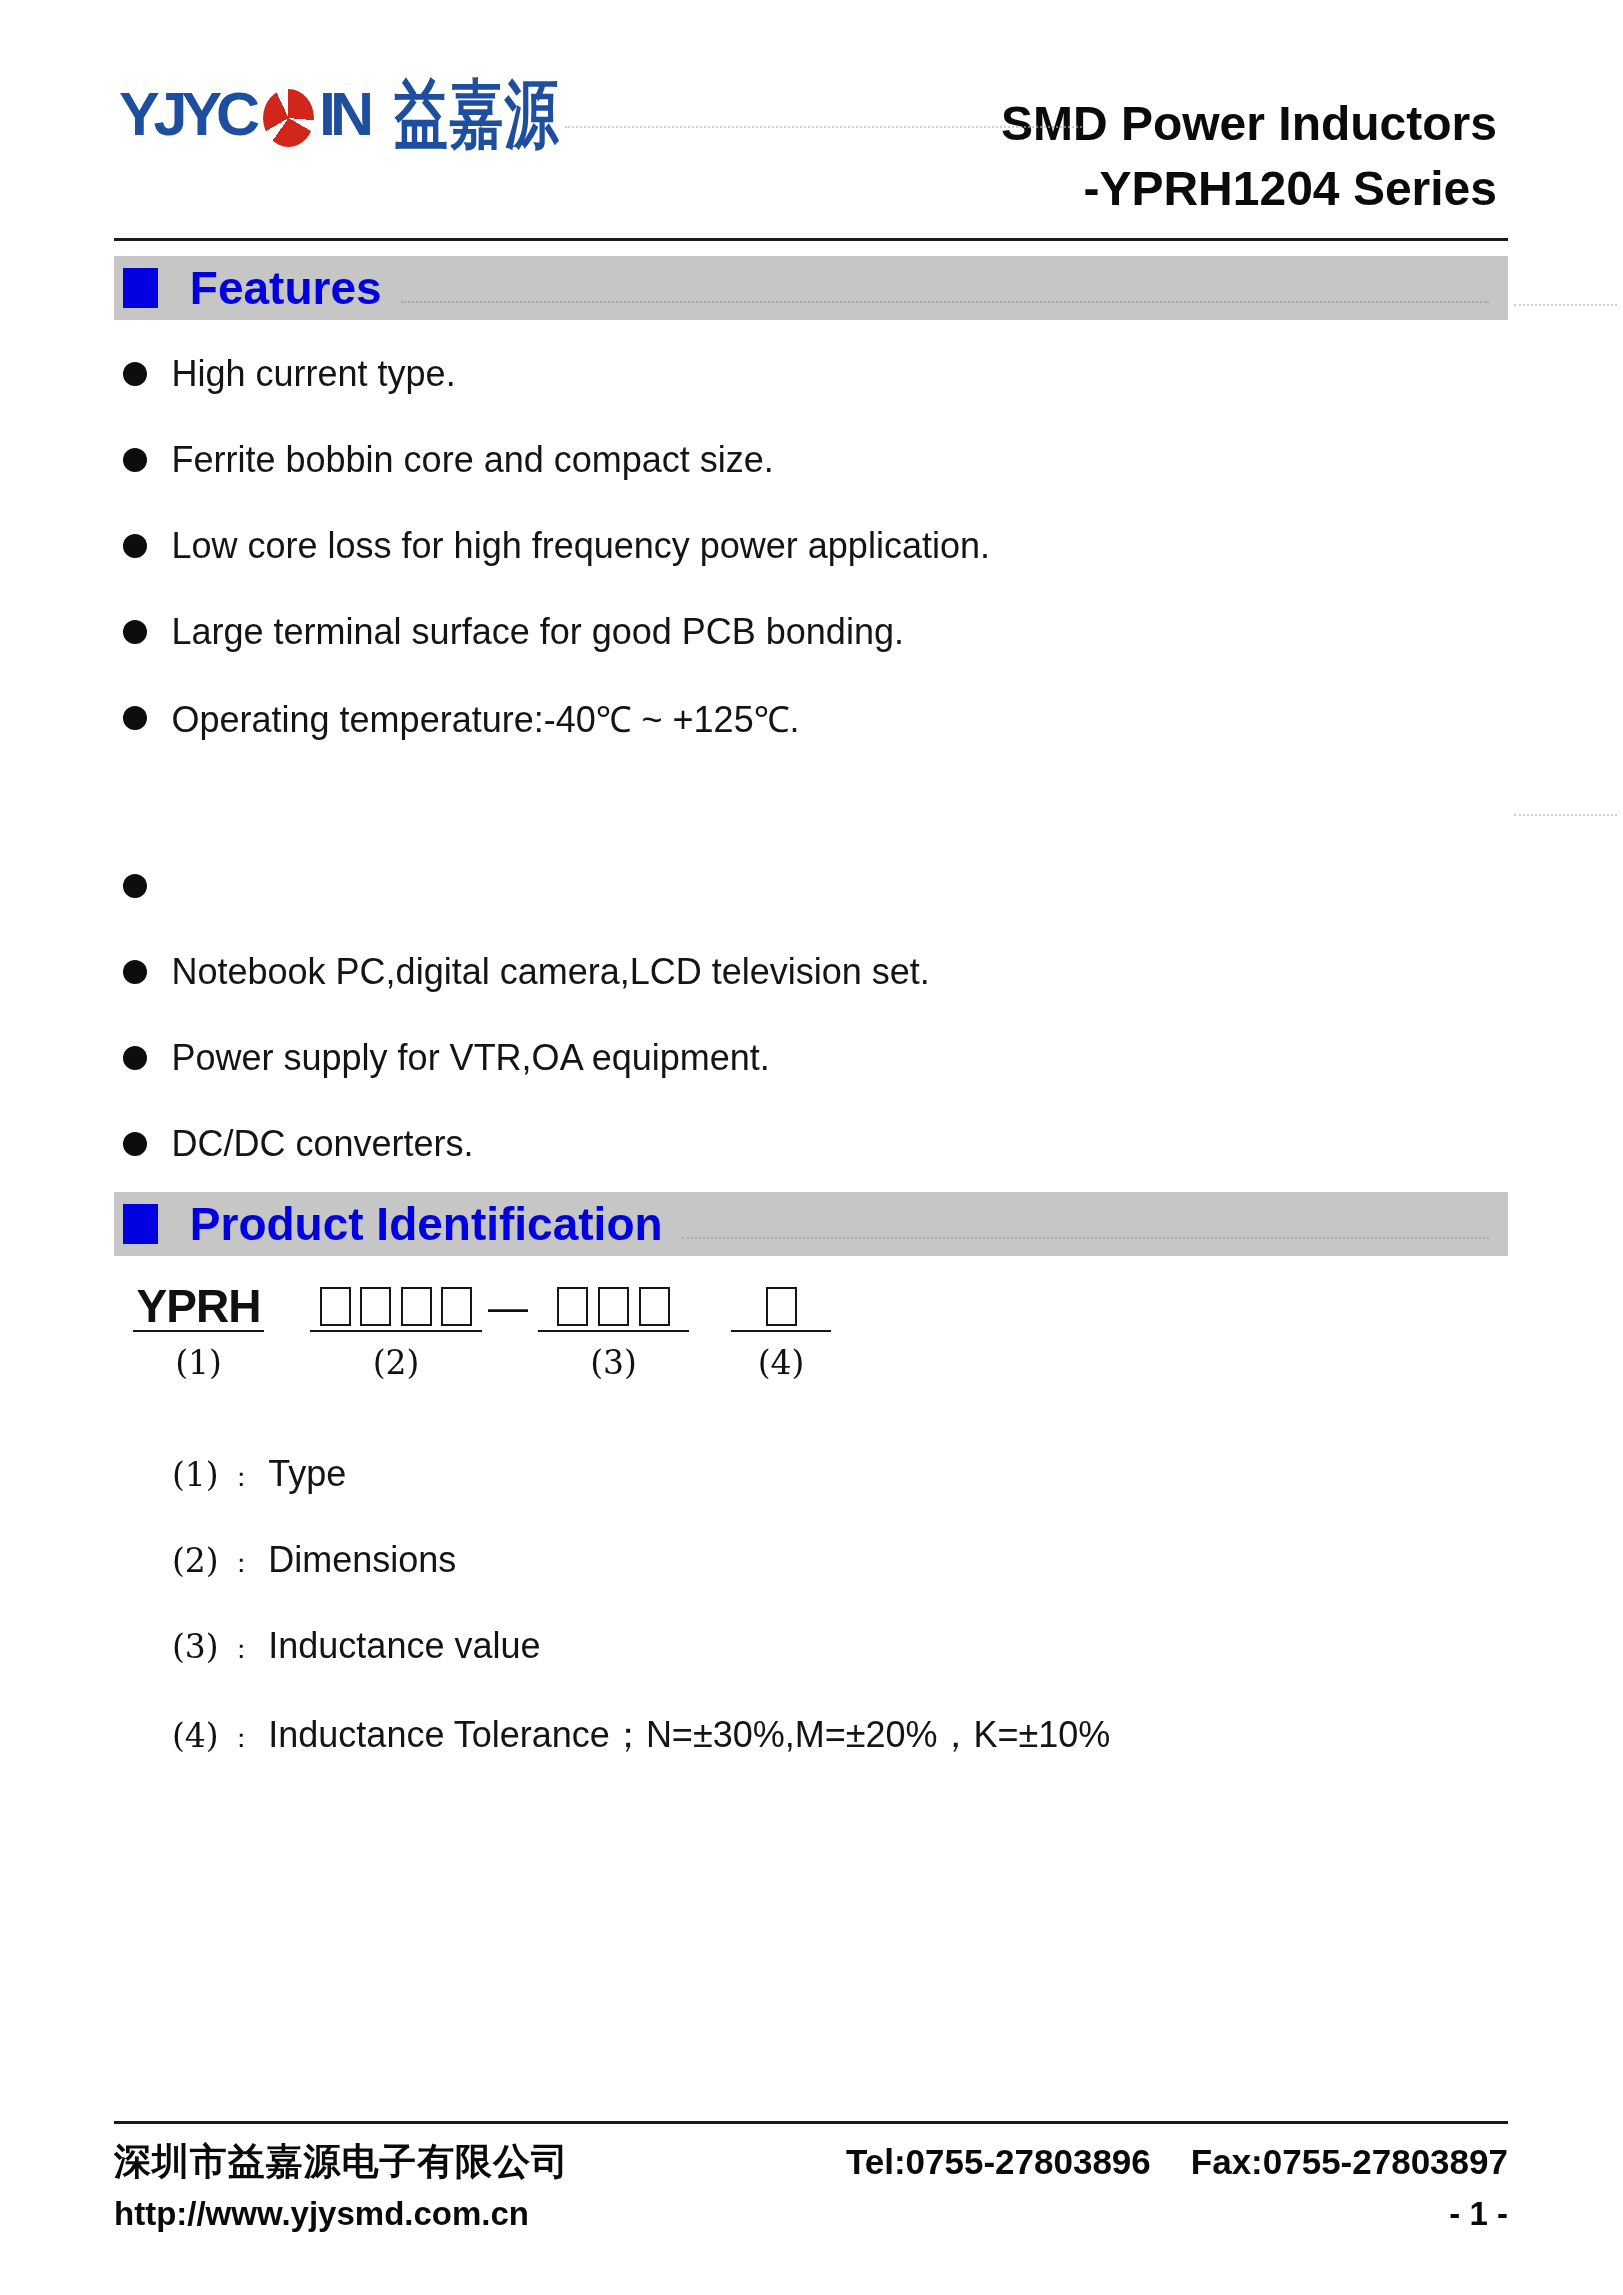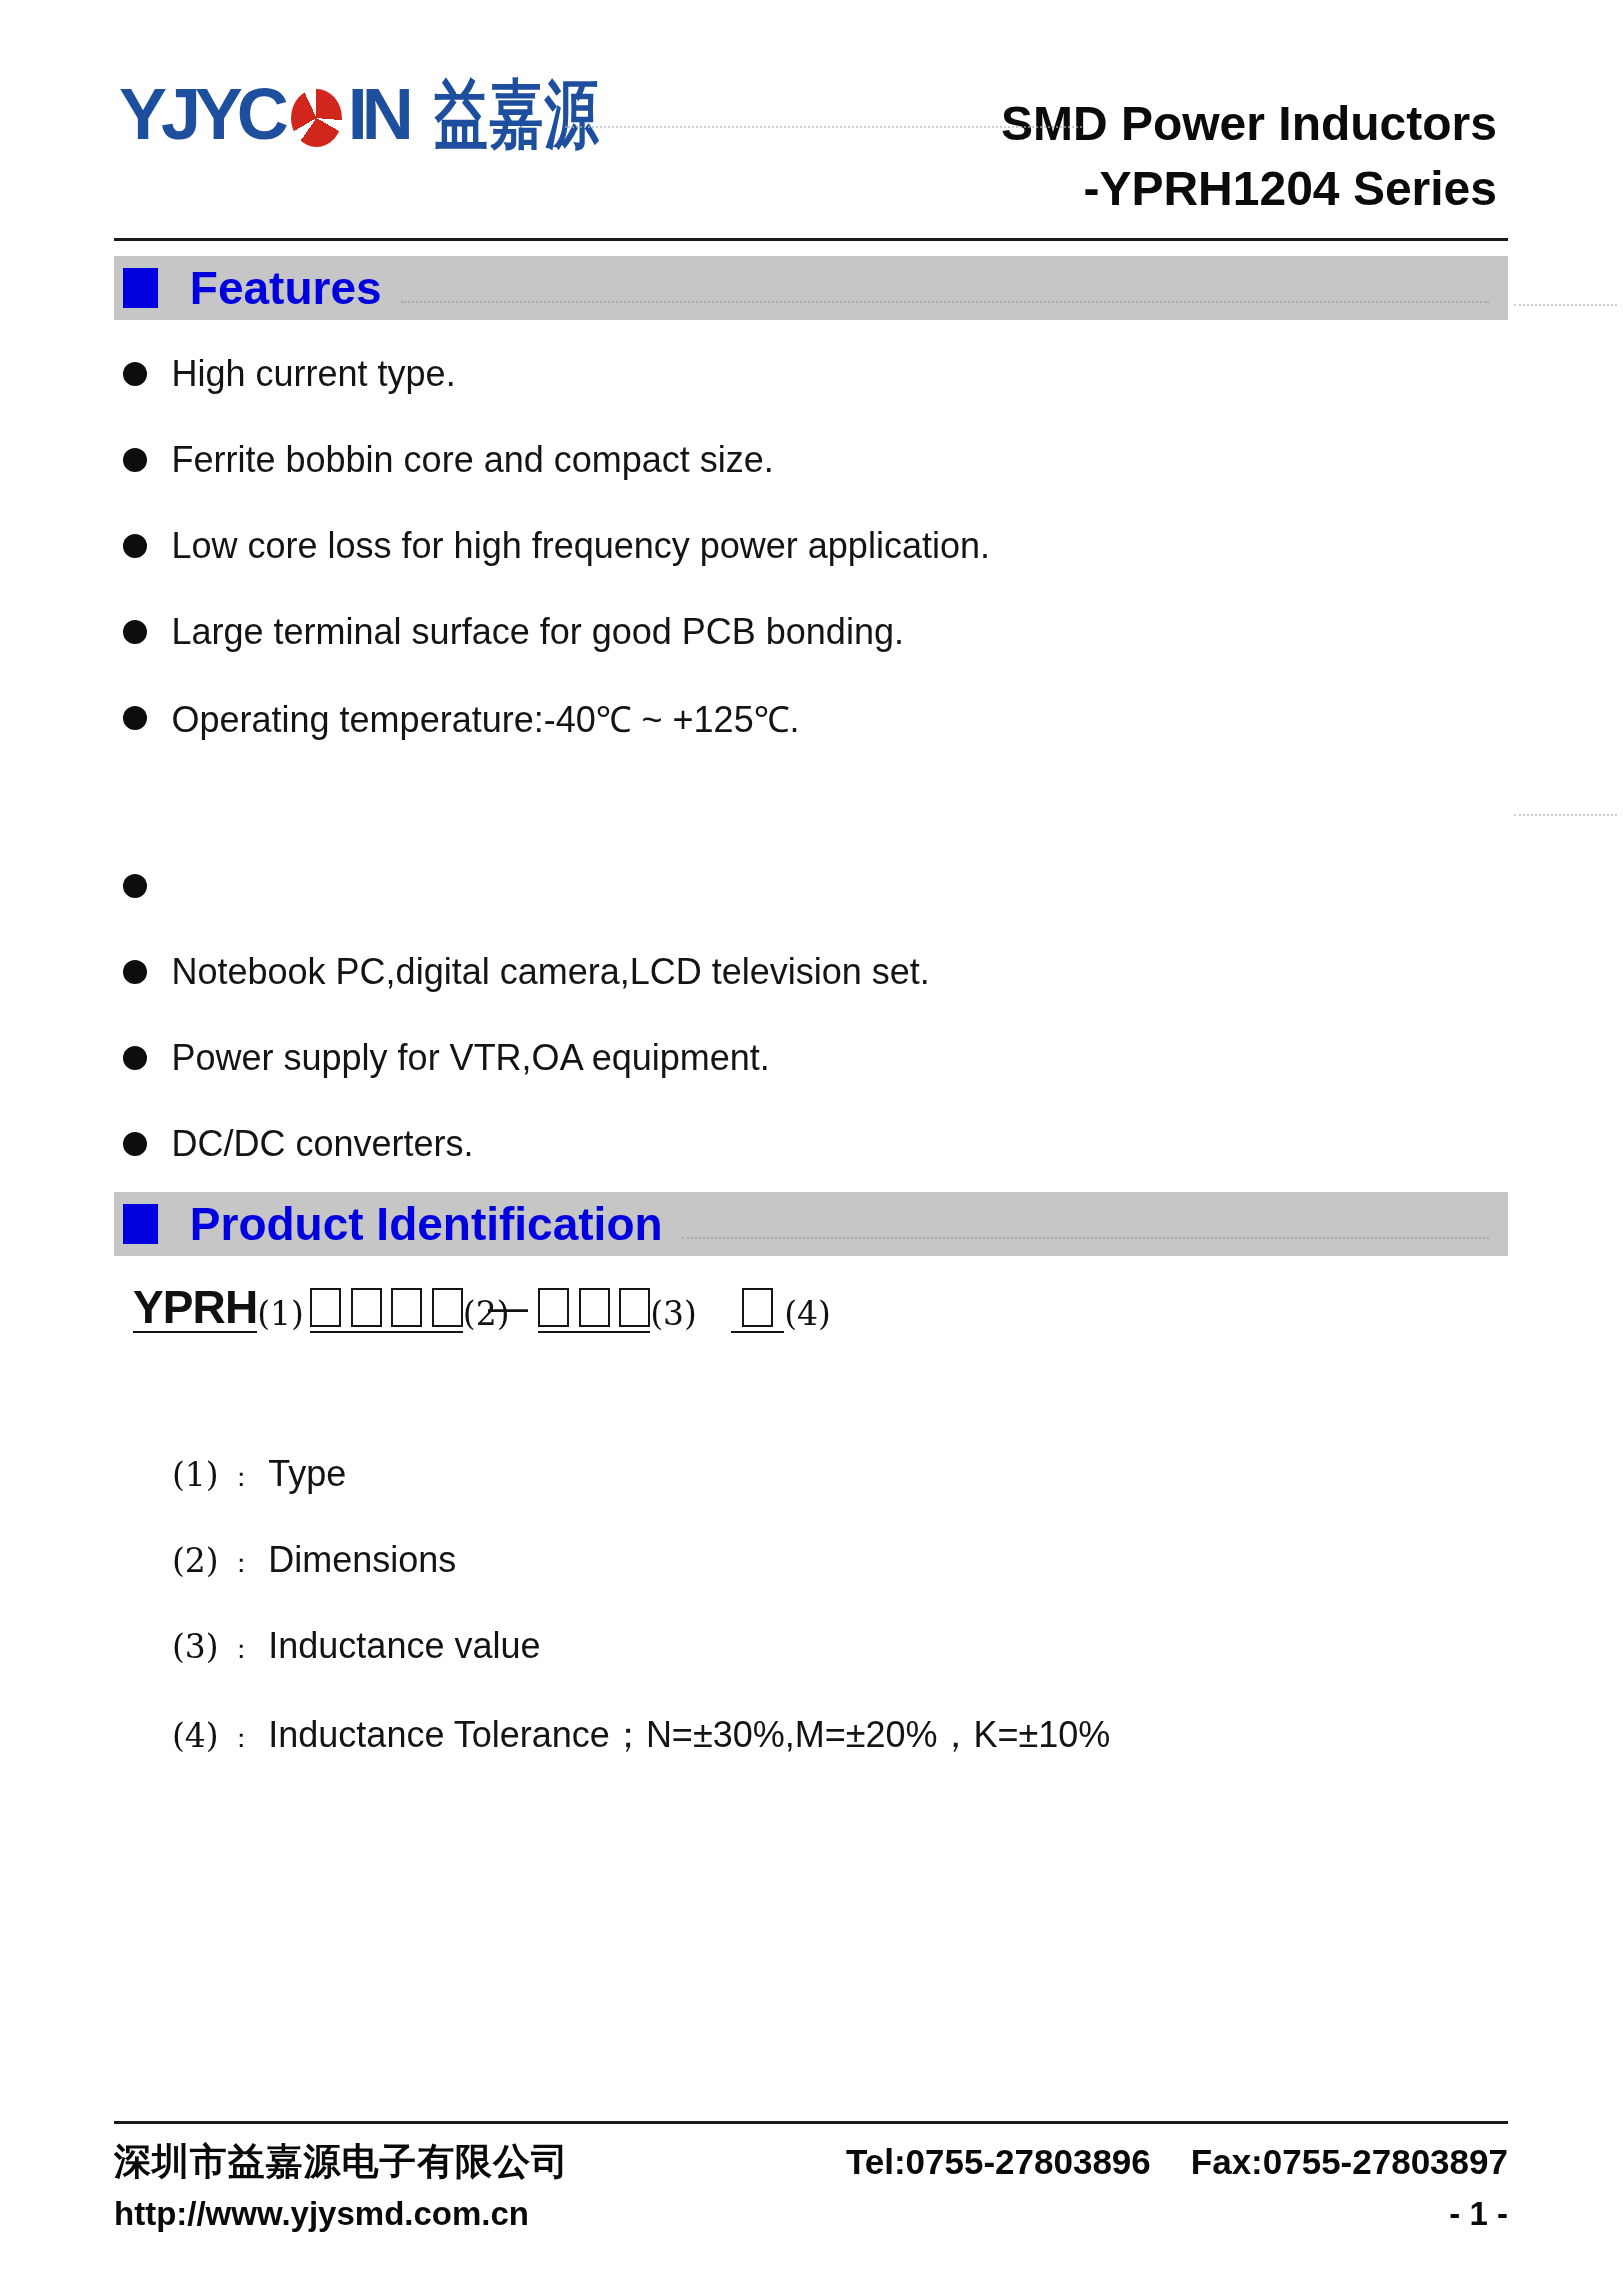--- a/index.html
+++ b/index.html
@@ -1,21 +1,21 @@
 <!DOCTYPE html>
 <html style="font-size:14px"><head>
 <meta charset="utf-8">
 <style>
   html,body{margin:0;padding:0;background:#ffffff;}
   #page{position:relative;width:1623px;height:2295px;background:#ffffff;overflow:hidden;
         font-family:"Liberation Sans",sans-serif;color:#141414;}
 
   
   #logo{position:absolute;left:119px;top:70px;height:88px;display:flex;align-items:center;}
-  .wm{font-weight:800;font-size:72px;line-height:88px;color:#1e4f9f;letter-spacing:-6.1px;}
+  .wm{font-weight:800;font-size:61px;line-height:88px;color:#1e4f9f;letter-spacing:-6.1px;}
   #logo-swirl{width:51px;height:58px;border-radius:50%;margin:7px 5.3px 0 8.8px;flex:none;
     background:conic-gradient(#d1261c 0 95deg,#ffffff 95deg 120deg,#d1261c 120deg 215deg,
                #ffffff 215deg 240deg,#d1261c 240deg 335deg,#ffffff 335deg 360deg);}
   #logo-cjk{font-weight:700;font-size:75px;line-height:88px;color:#1e4f9f;margin-left:26px;
     transform:scaleX(.72);transform-origin:left center;letter-spacing:1.8px;white-space:nowrap;}
 
   #doc-title{position:absolute;top:91px;right:126px;text-align:right;
     font-weight:700;font-size:48px;line-height:65px;color:#0b0b0b;white-space:nowrap;}
 
   .dotted{border-top:2.6px dotted #b3b3b3;opacity:.65;height:0;}
@@ -38,21 +38,21 @@
 
   
   .blist{position:absolute;left:123px;}
   #features-list{top:352px;} #applications-list{top:864px;}
   .bitem{display:flex;align-items:center;height:44px;margin-bottom:42px;}
   .bdot{width:24px;height:24px;border-radius:50%;background:#0d0d0d;margin-right:24.5px;flex:none;}
   .btext{font-size:36px;color:#141414;white-space:nowrap;}
 
   
   #pi-diagram{position:absolute;left:133px;top:1283px;width:710px;height:101px;}
-  .pgroup{position:absolute;top:0;display:flex;align-items:flex-end;}
+  .pgroup{position:absolute;top:0;display:flex;flex-direction:column;align-items:center;}
   #pg1{left:0;width:131px;} #pg2{left:177px;width:172px;}
   #pg3{left:405px;width:151px;} #pg4{left:598px;width:100px;}
   .ptop{height:49px;width:100%;box-sizing:border-box;display:flex;align-items:flex-end;
         justify-content:center;gap:9.6px;border-bottom:2.6px solid #161616;padding-bottom:4.4px;}
   .ptext{font-weight:700;font-size:46px;line-height:40px;color:#111;letter-spacing:-0.9px;}
   .box{width:31px;height:39px;border:2.6px solid #161616;box-sizing:border-box;background:#fff;flex:none;}
   .plabel{margin-top:11.4px;font-family:"DejaVu Serif",serif;font-size:33px;color:#111;}
   #pdash{position:absolute;left:354px;top:0;width:42px;height:49px;display:flex;
          align-items:center;justify-content:center;font-size:40px;color:#111;}
 

